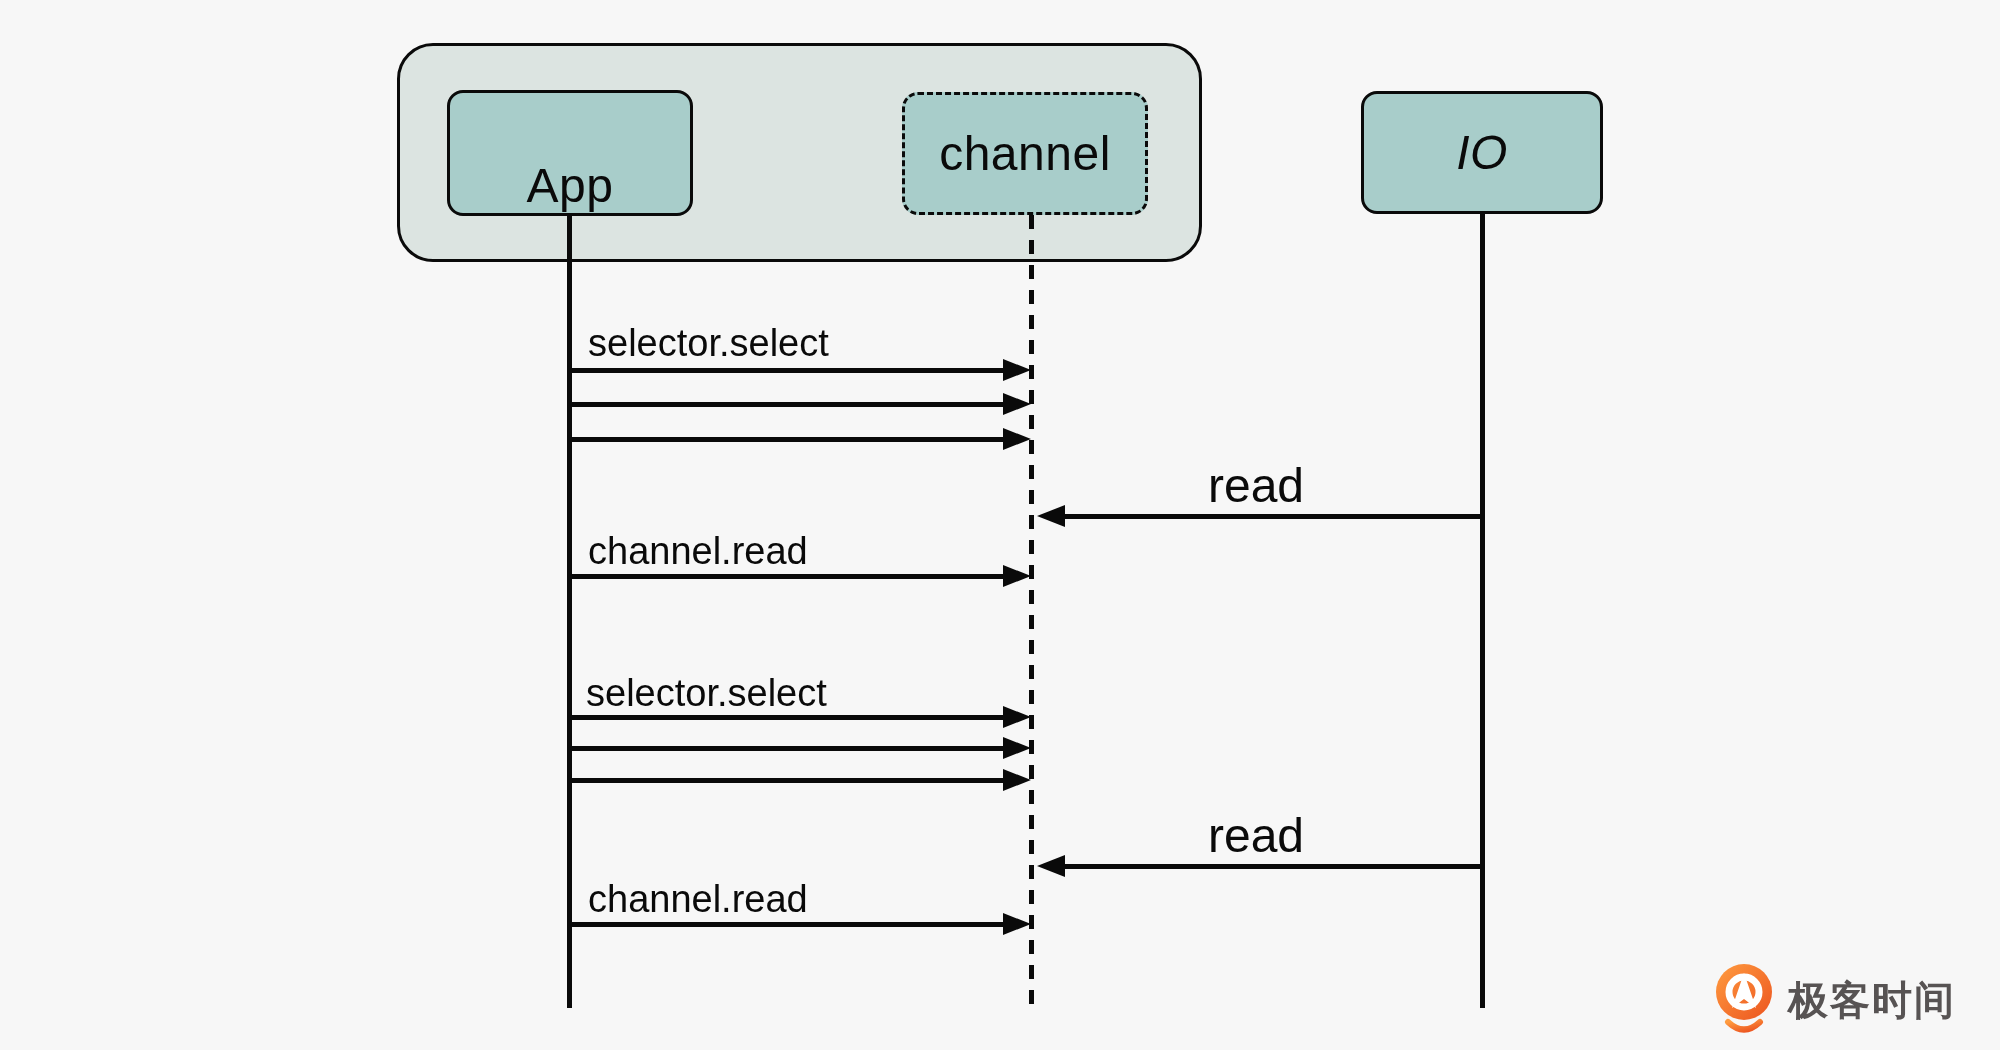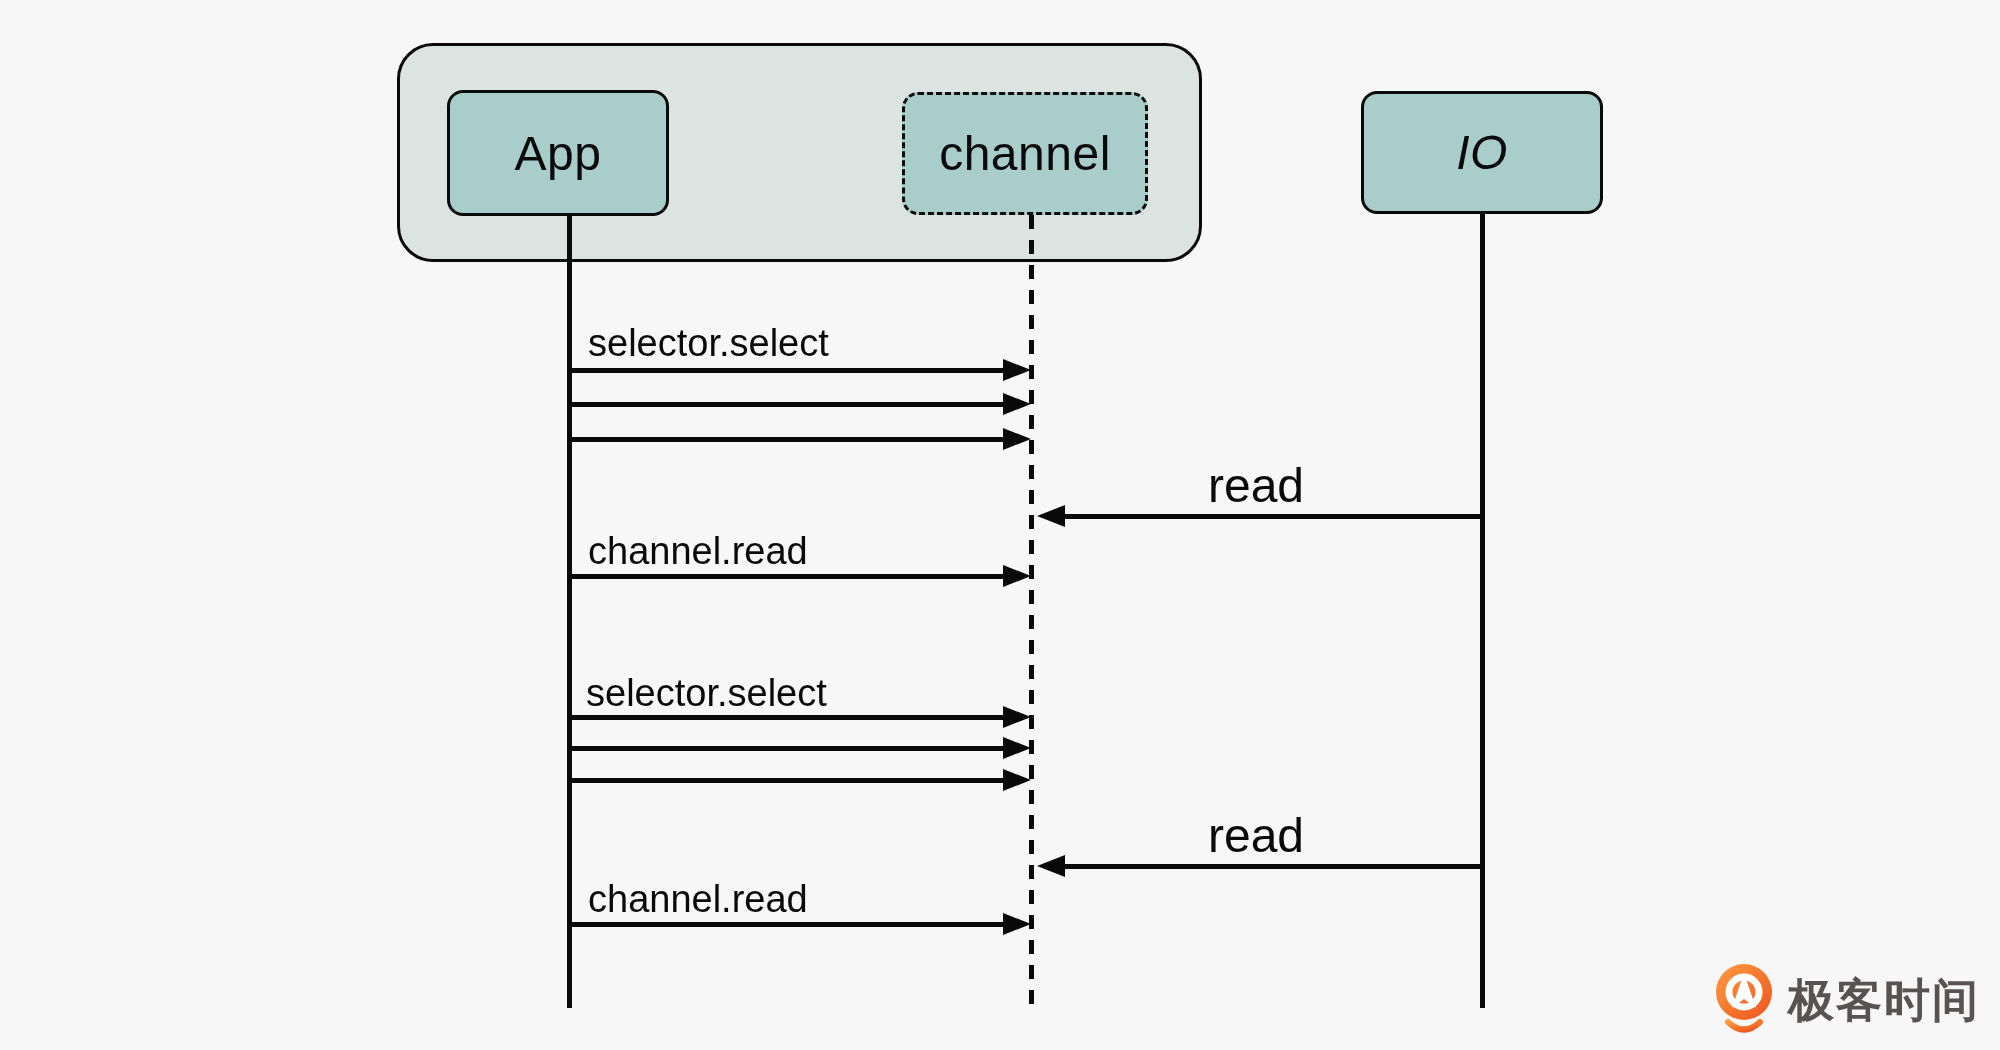--- a/index.html
+++ b/index.html
@@ -19,21 +19,21 @@
     box-sizing:border-box;
   }
 
   
   .actor{
     position:absolute;box-sizing:border-box;
     background:#a8cdca;border:3px solid #0a0a0a;border-radius:16px;
     display:flex;align-items:center;justify-content:center;
     font-size:48px;letter-spacing:.5px;
   }
-  .actor-app{left:447px;top:90px;width:222px;height:126px;}
+  .actor-app{left:447px;top:90px;width:246px;height:126px;align-items:flex-end;}
   .actor-channel{left:902px;top:92px;width:246px;height:123px;border-style:dashed;}
   .actor-io{left:1361px;top:91px;width:242px;height:123px;font-style:italic;}
 
   
   .lifeline{position:absolute;width:5px;background:#0a0a0a;}
   .lifeline-app{left:567px;top:216px;height:792px;}
   .lifeline-io{left:1480px;top:214px;height:794px;}
   .lifeline-channel{
     position:absolute;left:1029px;top:215px;width:5px;height:793px;
     background:repeating-linear-gradient(to bottom,#0a0a0a 0 14px,transparent 14px 25px);
@@ -73,21 +73,21 @@
   .y-748{top:746px;} .hy-748{top:737px;}
   .y-780{top:778px;} .hy-780{top:769px;}
   .y-866{top:864px;} .hy-866{top:855px;}
   .y-924{top:922px;} .hy-924{top:913px;}
 
   
   .logo{
     position:absolute;left:1712px;top:962px;display:flex;align-items:center;gap:12px;
   }
   .logo-text{
-    font-size:46px;font-weight:bold;color:#575353;letter-spacing:2px;line-height:1;
+    font-size:40px;font-weight:bold;color:#575353;letter-spacing:2px;line-height:1;
     padding-top:2px;
   }
 </style>
 </head>
 <body>
 
 <div class="stage">
 
   <div class="group-box"></div>
 

